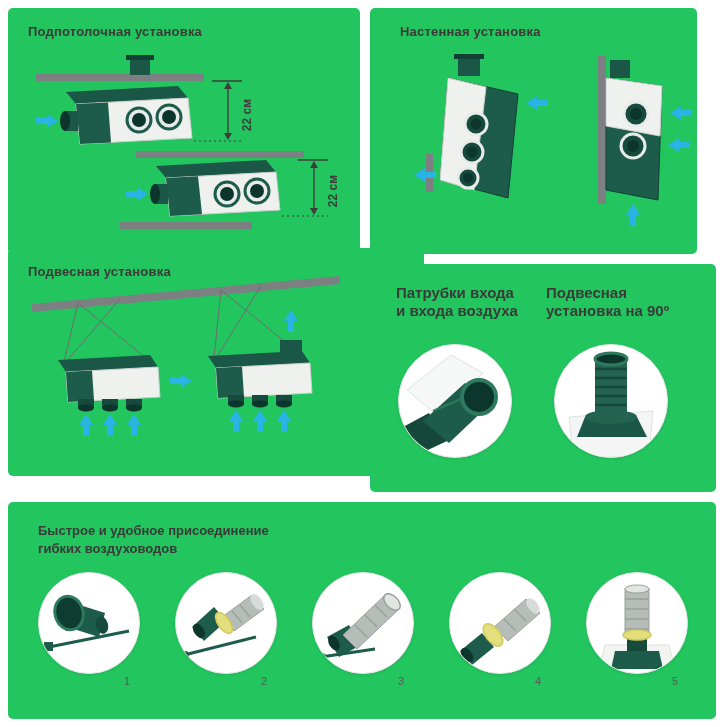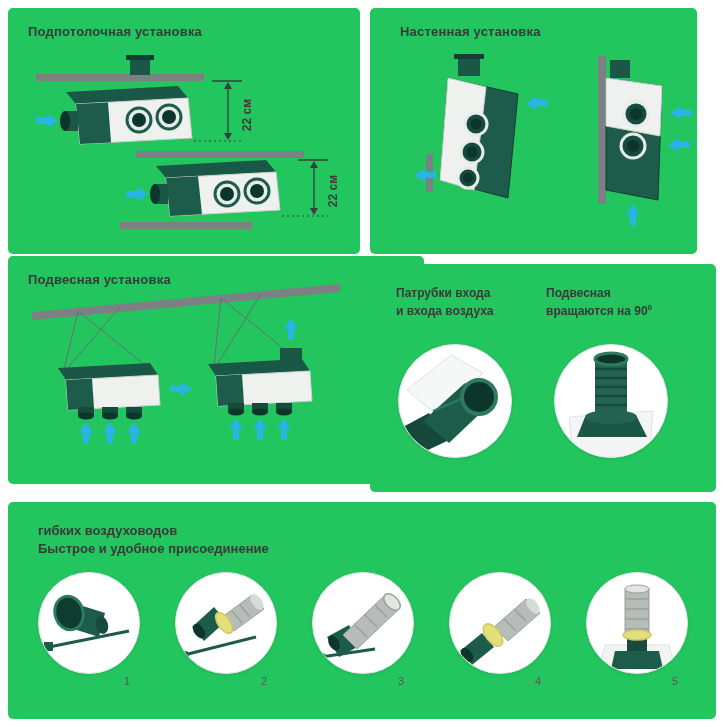--- a/index.html
+++ b/index.html
@@ -4,24 +4,24 @@
 <style>
   html,body{margin:0;padding:0;background:#ffffff;}
   body{width:724px;height:727px;font-family:"Liberation Sans",sans-serif;}
   .page{position:relative;width:724px;height:727px;background:#ffffff;overflow:hidden;}
   .panel{position:absolute;background:#22c55e;border-radius:5px;}
   .panel-title{position:absolute;left:20px;top:16px;margin:0;font-size:13px;font-weight:bold;color:#3a3a39;letter-spacing:.2px;}
   .panel svg.diagram{position:absolute;left:0;top:0;}
   #panel-ceiling{left:8px;top:8px;width:352px;height:246px;}
   #panel-wall{left:370px;top:8px;width:327px;height:246px;}
   #panel-wall .panel-title{left:30px;}
-  #panel-suspended{left:8px;top:256px;width:416px;height:228px;}
+  #panel-suspended{left:8px;top:248px;width:416px;height:228px;}
   #panel-pipes{left:370px;top:264px;width:346px;height:228px;}
   #panel-connection{left:8px;top:502px;width:708px;height:217px;}
-  .pipes-title{position:absolute;top:20px;font-size:12px;font-weight:bold;color:#3a3a39;line-height:18px;}
+  .pipes-title{position:absolute;top:20px;font-size:15px;font-weight:bold;color:#3a3a39;line-height:18px;}
   .pipes-title.first{left:26px;}
   .pipes-title.second{left:176px;}
   .photo-circle{position:absolute;width:112px;height:112px;border-radius:50%;background:#ffffff;
     border:1px solid #e0e5e3;box-shadow:0 1px 3px rgba(0,0,0,.08);overflow:hidden;}
   .conn-title{position:absolute;left:30px;top:20px;margin:0;font-size:13px;font-weight:bold;color:#3a3a39;line-height:18px;}
   .steps-row{position:absolute;left:30px;top:70px;display:flex;gap:37px;}
   .step{position:relative;width:100px;height:132px;}
   .step-circle{width:100px;height:100px;border-radius:50%;background:#ffffff;border:1px solid #e0e5e3;
     box-shadow:0 1px 3px rgba(0,0,0,.08);overflow:hidden;}
   .step-number{position:absolute;left:86px;top:103px;font-size:11px;color:#58595b;}
@@ -176,21 +176,21 @@
     </svg>
   </section>
 
   <section class="panel" id="panel-pipes">
     <div class="pipes-title first">
       <div>Патрубки входа</div>
       <div>и входа воздуха</div>
     </div>
     <div class="pipes-title second">
       <div>Подвесная</div>
-      <div>вращаются на 90º</div>
+      <div>установка на 90º</div>
     </div>
     <div class="photo-circle" style="left:28px;top:80px;">
       <svg width="112" height="112" viewBox="0 0 112 112">
         <polygon points="8,45 52,10 84,28 40,72" fill="#f6f8f7" stroke="#dde3e0" stroke-width="1"></polygon>
         <polygon points="4,82 30,68 48,96 14,112" fill="#15483b"></polygon>
         <polygon points="24,76 66,38 90,60 50,98" fill="#1d5c4b"></polygon>
         <line x1="34" y1="66" x2="76" y2="48" stroke="#2e7a5f" stroke-width="2"></line>
         <circle cx="80" cy="52" r="17" fill="#0c352b" stroke="#2e7a5f" stroke-width="4"></circle>
       </svg>
     </div>
@@ -205,22 +205,22 @@
         <line x1="40" y1="51" x2="72" y2="51" stroke="#15483b" stroke-width="2.5"></line>
         <line x1="40" y1="60" x2="72" y2="60" stroke="#15483b" stroke-width="2.5"></line>
         <ellipse cx="56" cy="14" rx="16" ry="6" fill="#0c352b" stroke="#2e7a5f" stroke-width="3"></ellipse>
         <ellipse cx="56" cy="72" rx="26" ry="7" fill="#236350"></ellipse>
       </svg>
     </div>
   </section>
 
   <section class="panel" id="panel-connection">
     <h2 class="conn-title">
+      <div>Быстрое и удобное присоединение</div>
       <div>гибких воздуховодов</div>
-      <div>Быстрое и удобное присоединение</div>
     </h2>
     <div class="steps-row">
 
       <div class="step">
         <div class="step-circle">
           <svg width="100" height="100" viewBox="0 0 100 100">
             <polygon points="28,28 66,40 60,64 22,52" fill="#1d5c4b"></polygon>
             <ellipse cx="30" cy="40" rx="14" ry="17" transform="rotate(-15 30 40)" fill="#0f3c31" stroke="#2e7a5f" stroke-width="3"></ellipse>
             <ellipse cx="63" cy="52" rx="6" ry="9" transform="rotate(-15 63 52)" fill="#164a3d"></ellipse>
             <line x1="10" y1="74" x2="90" y2="58" stroke="#1d5c4b" stroke-width="3"></line>

